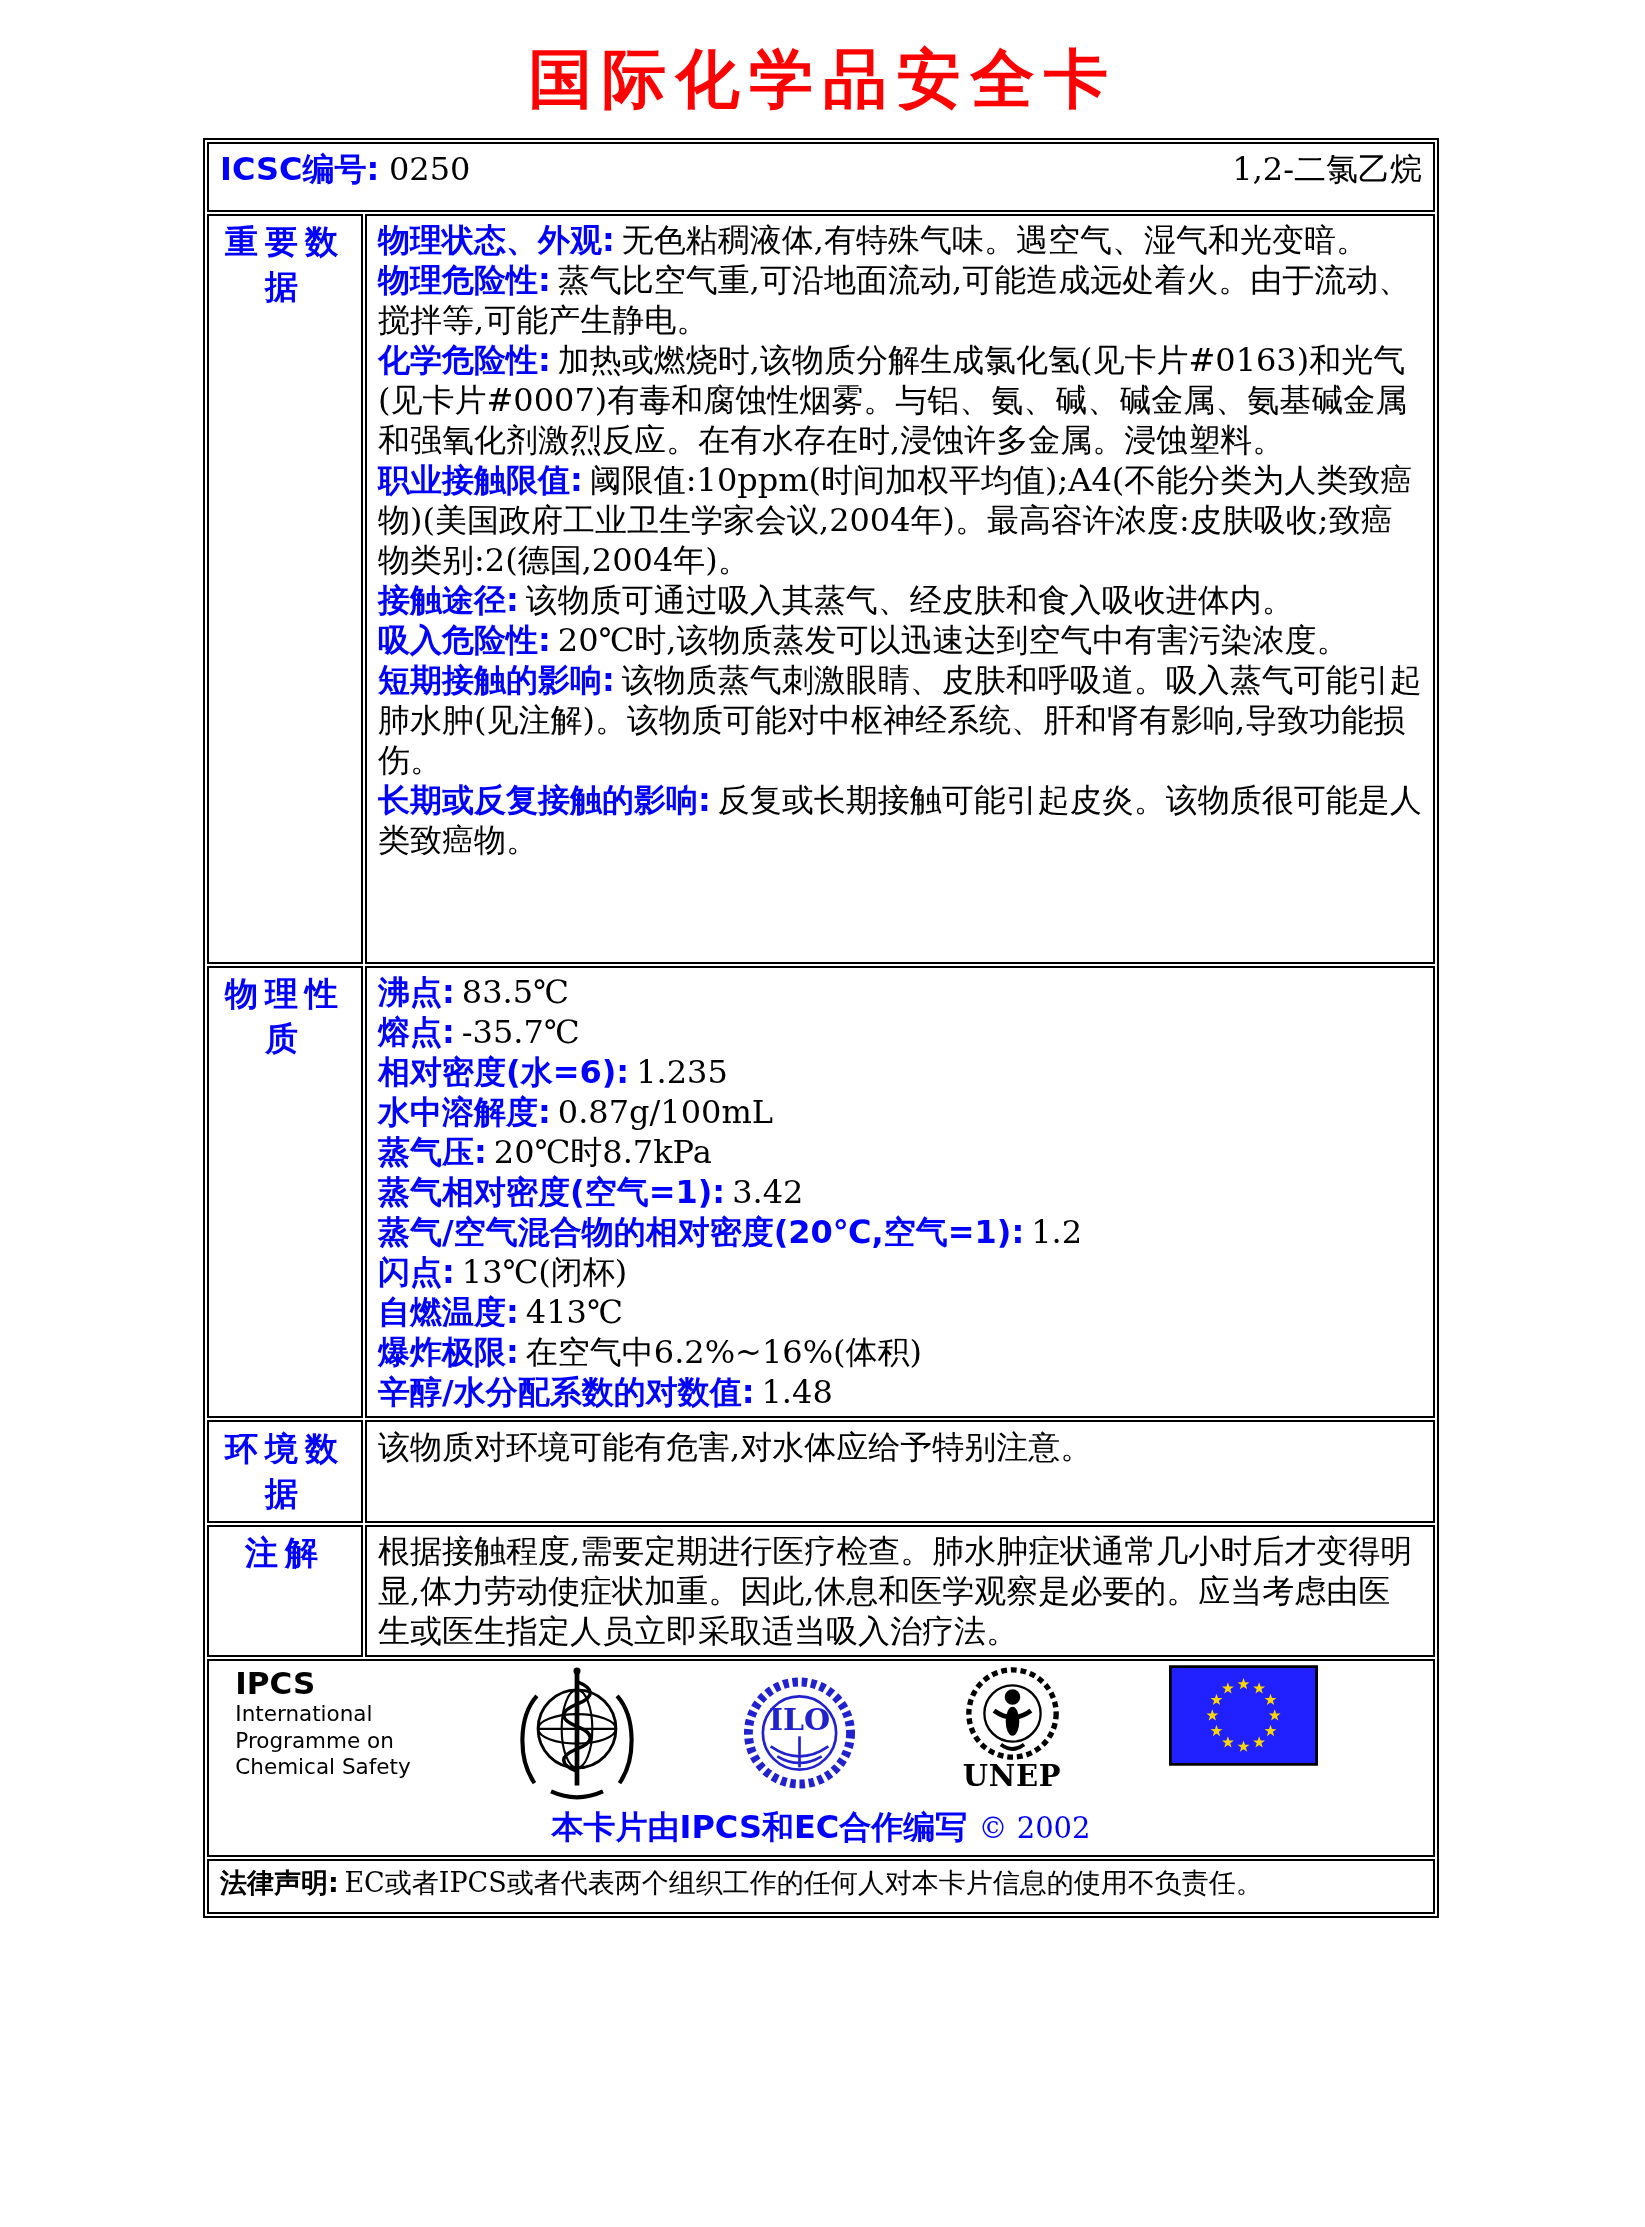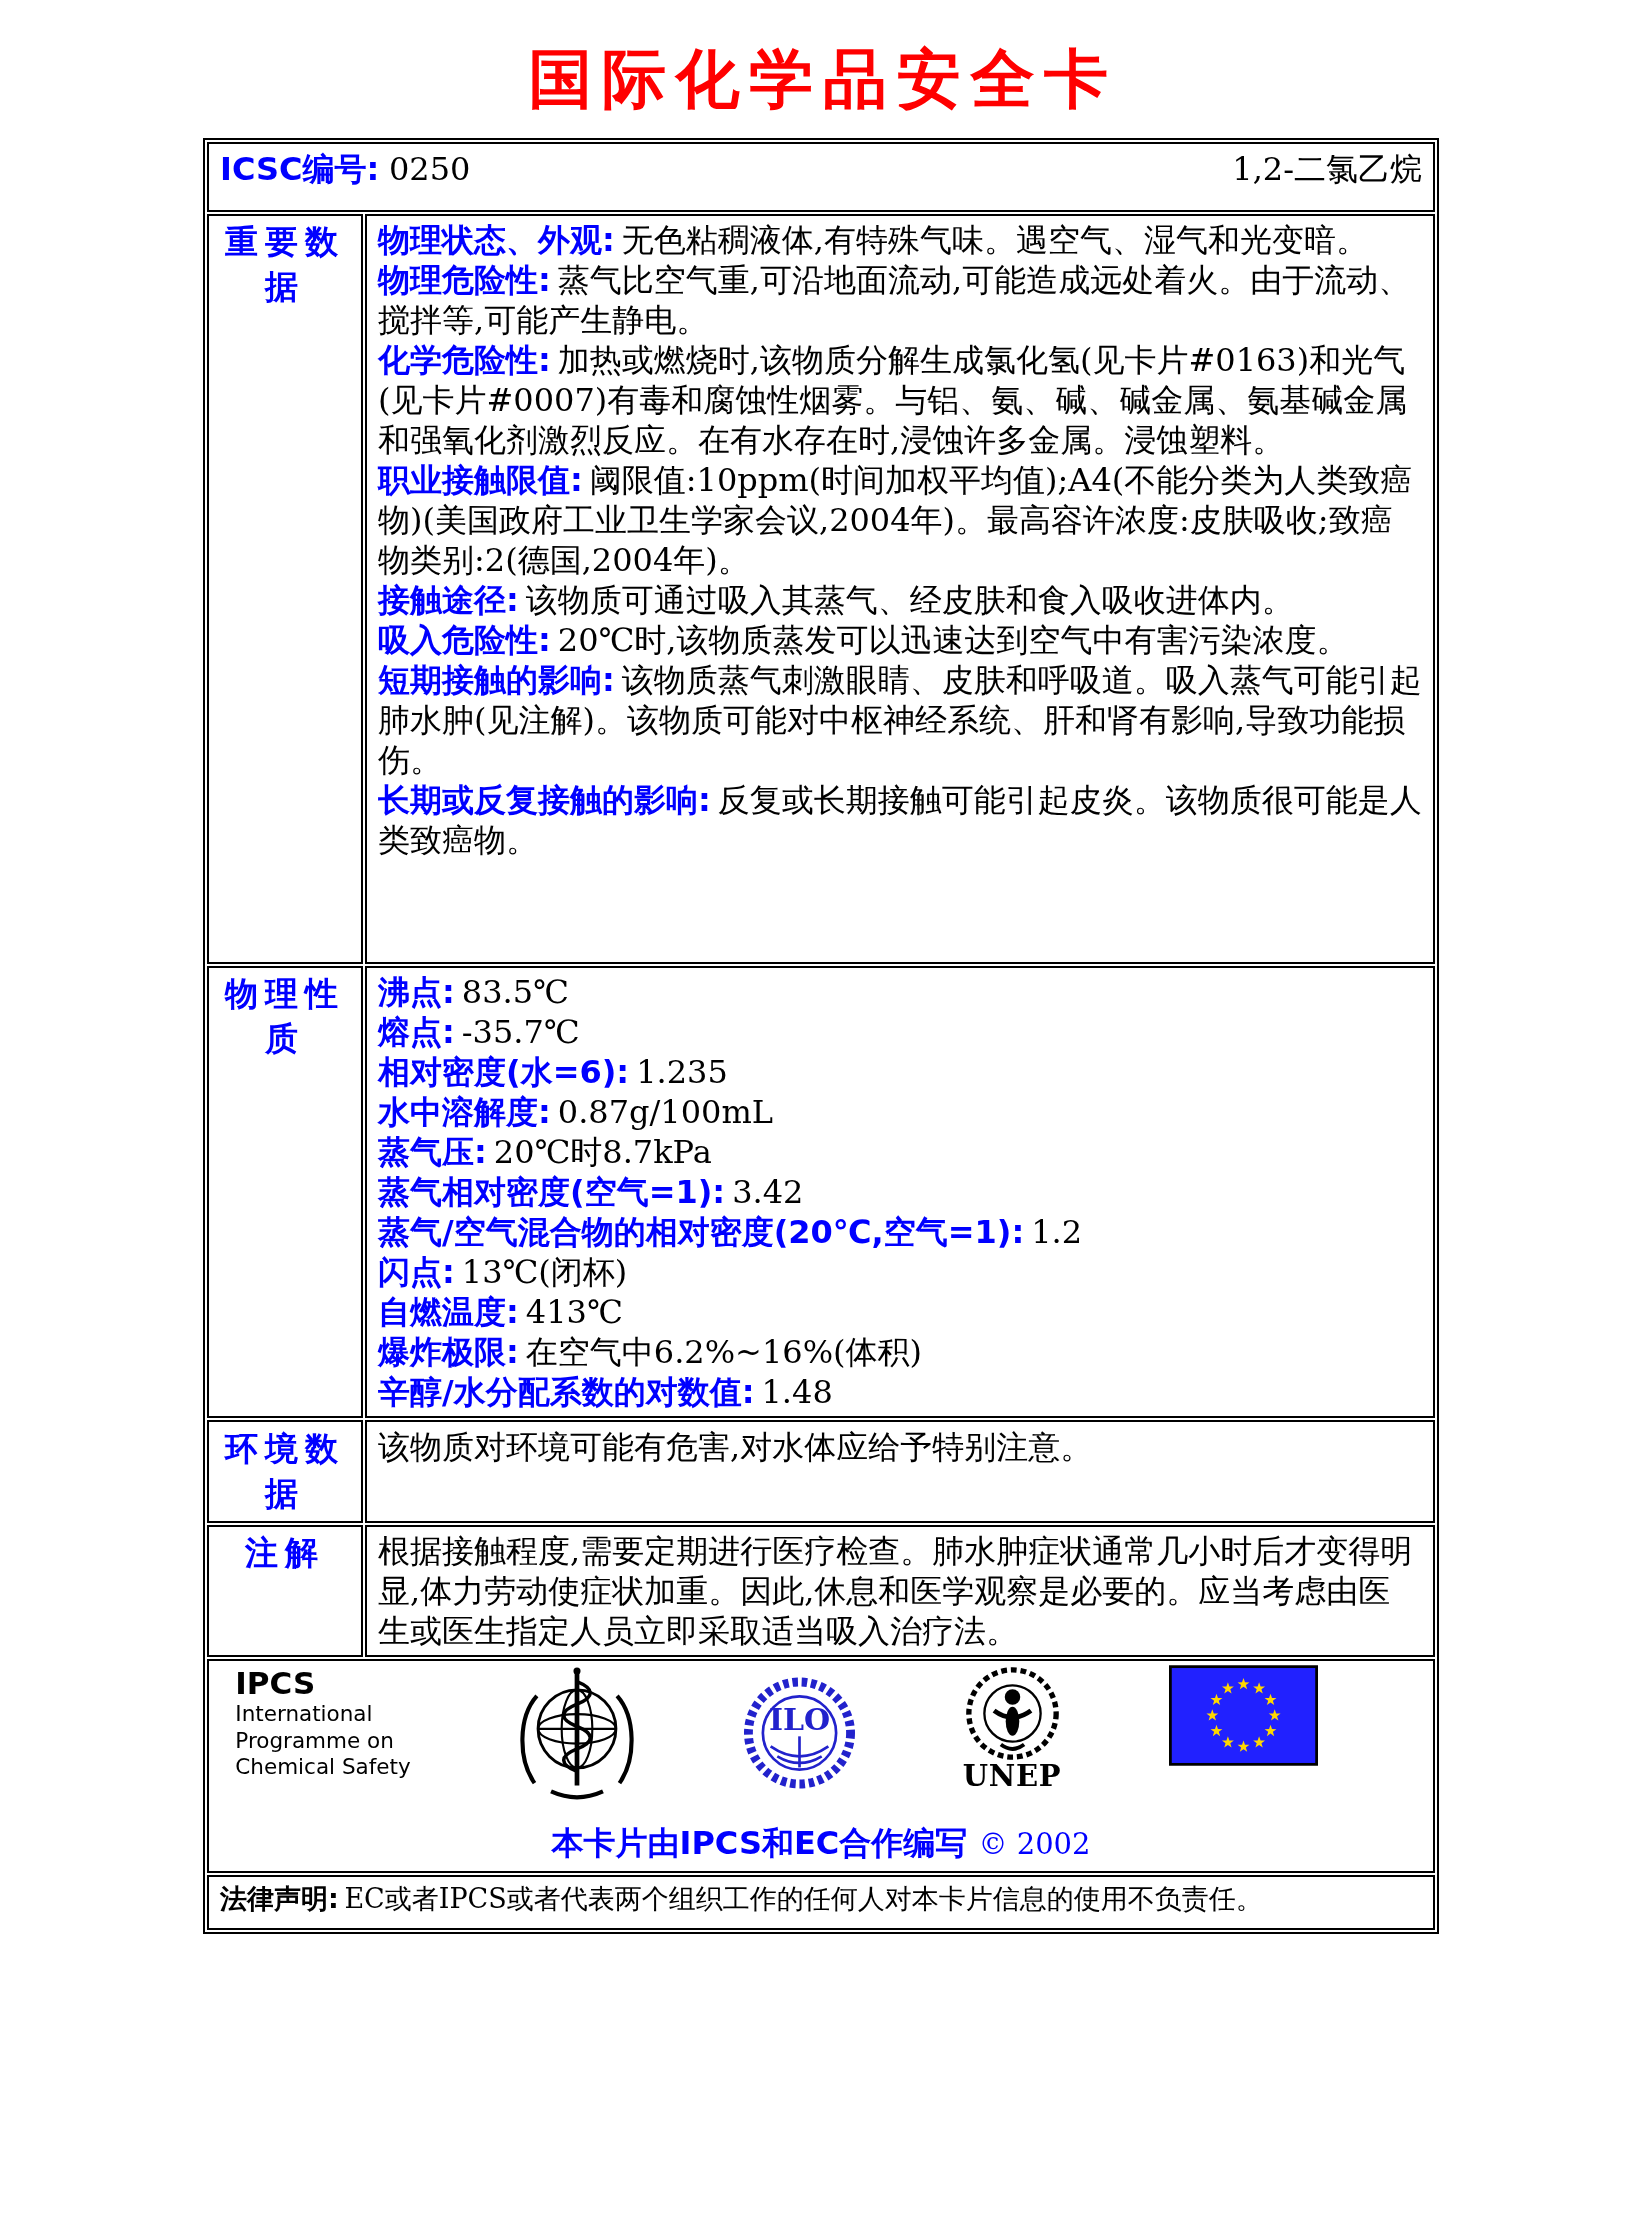--- a/index.html
+++ b/index.html
@@ -87,21 +87,21 @@
   .ipcs-block { font-family: "DejaVu Sans", "Liberation Sans", sans-serif; }
   .ipcs-title { font-weight: bold; font-size: 31px; line-height: 36px; }
   .ipcs-line  { font-size: 21.5px; line-height: 26.4px; }
   .unep-wrap { display: flex; flex-direction: column; align-items: center; }
   .unep-text {
     font-family: "DejaVu Serif", "Liberation Serif", serif;
     font-weight: bold; font-size: 29px; line-height: 29px; letter-spacing: 0.7px;
   }
   .caption-line {
     text-align: center;
-    margin-top: 21px;
+    margin-top: 5px;
     color: #0000ff;
     font-family: "DejaVu Sans", "Liberation Sans", sans-serif;
     font-weight: bold;
     font-size: 32px;
   }
   .caption-copy { font-family: "DejaVu Serif", "Liberation Serif", serif; font-weight: normal; font-size: 29px; }
 
   
   td.cell-legal { height: 43px; vertical-align: middle; }
   .legal-flex { font-size: 27px; }

